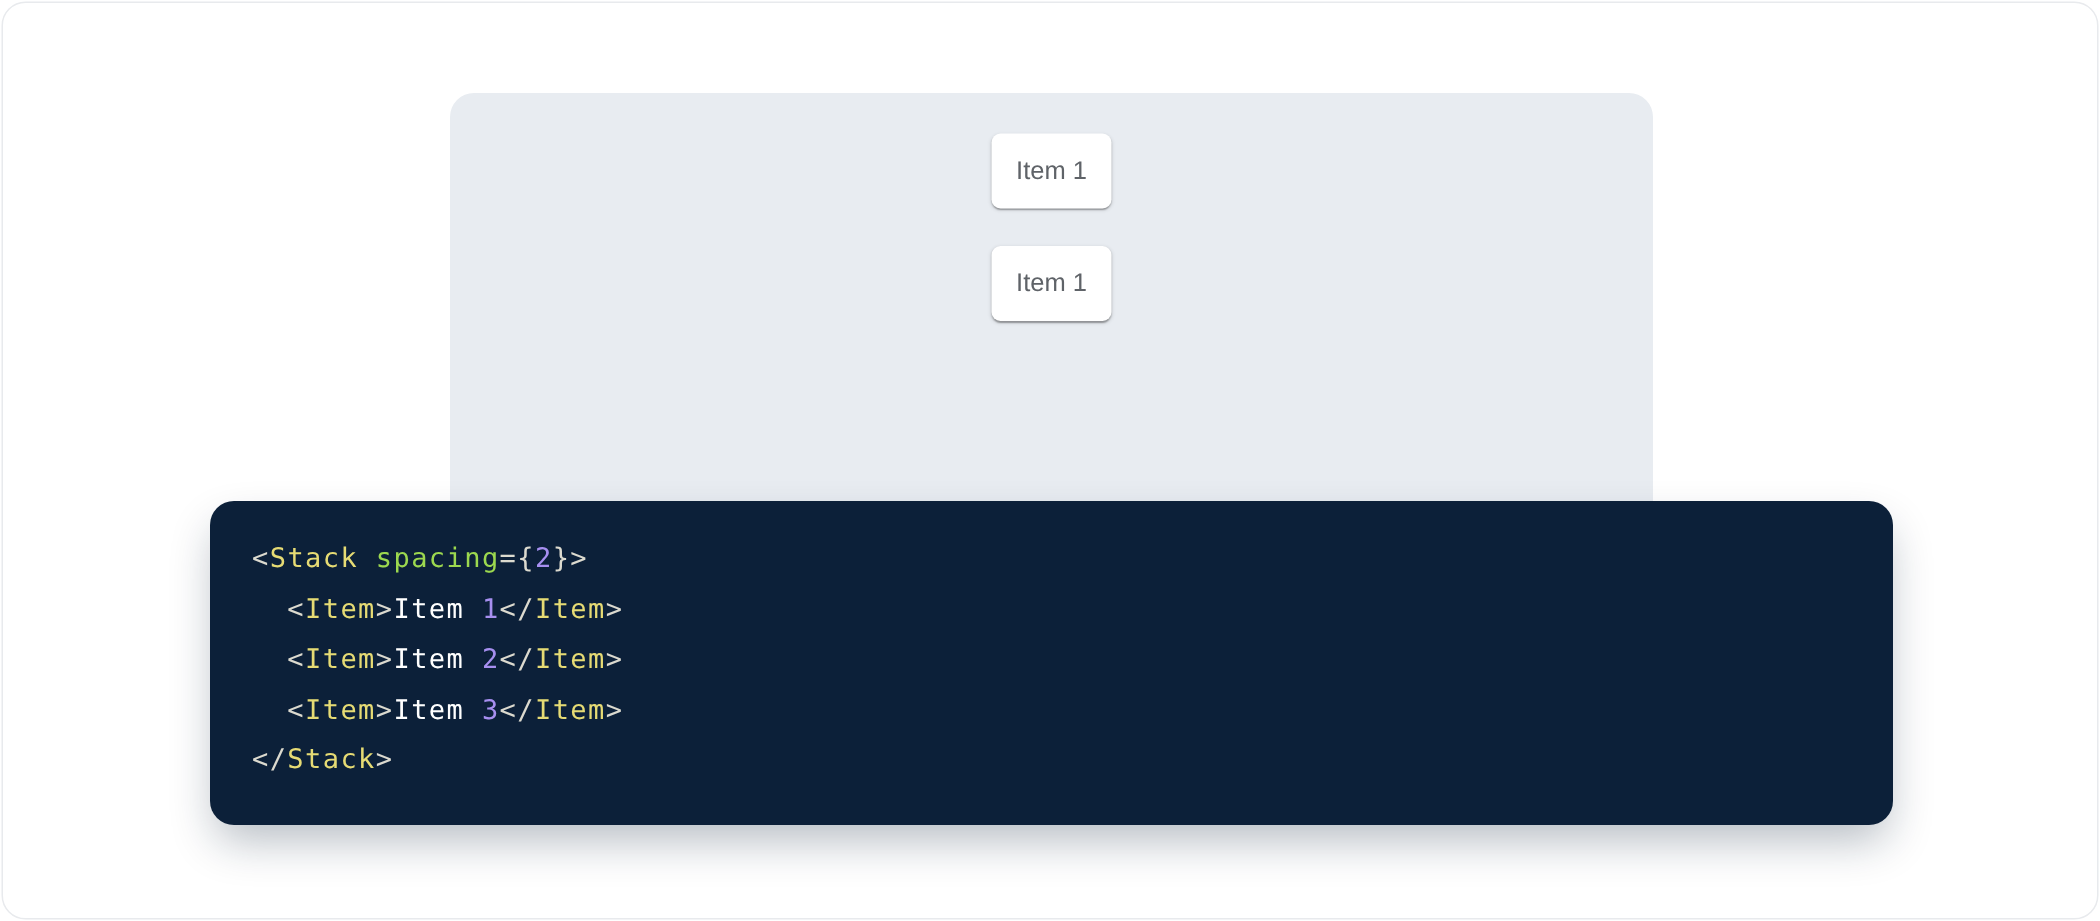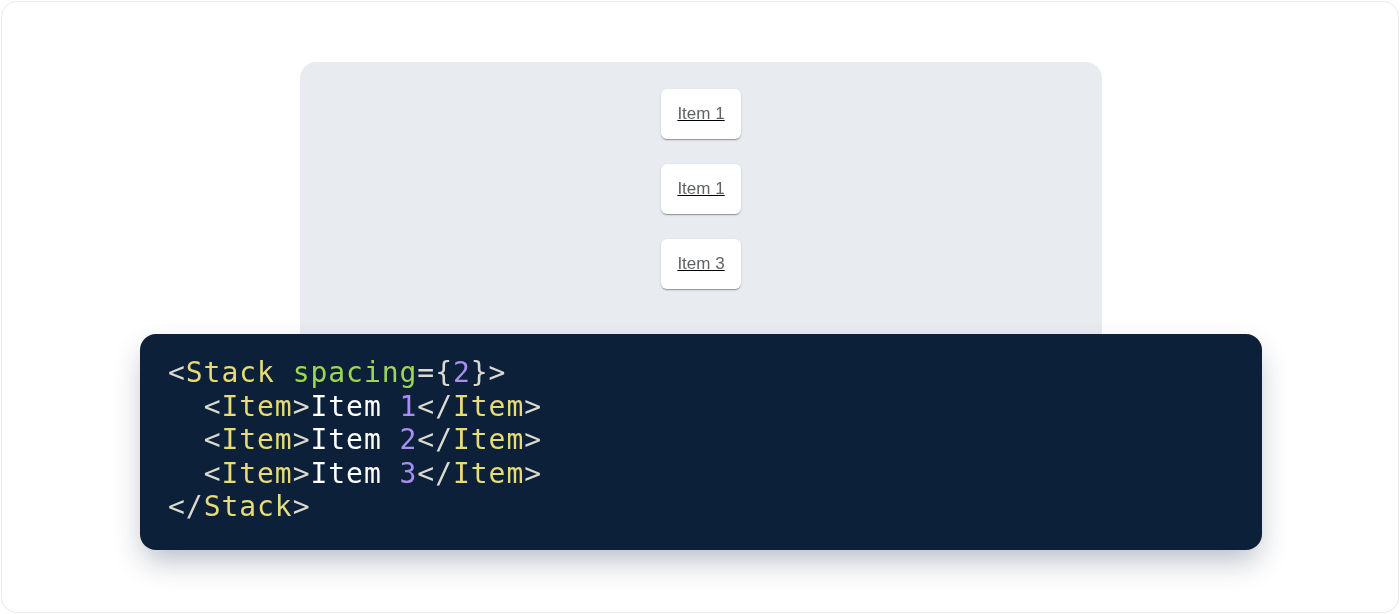--- a/index.html
+++ b/index.html
@@ -22,21 +22,20 @@
   }
 
   .demo-panel {
     position: absolute;
     left: 298px;
     top: 60px;
     width: 802px;
     height: 310px;
     background: var(--panel-background, #e8ecf1);
     border-radius: 16px;
-    text-decoration: underline;
   }
 
   .stack {
     display: flex;
     flex-direction: column;
     align-items: center;
     padding-top: 27px;
     gap: 25px;
   }
 
@@ -63,21 +62,21 @@
     height: 216px;
     background: var(--code-background, #0c2039);
     border-radius: 16px;
     box-shadow: 0 14px 30px -4px rgba(12, 32, 57, 0.30);
   }
 
   .code {
     margin: 0;
     padding: 22px 28px;
     font-family: "DejaVu Sans Mono", monospace;
-    font-size: 28px;
+    font-size: 18px;
     line-height: 33.5px;
     letter-spacing: 0.95px;
   }
 
   .code-line { white-space: pre; }
 
   .tok-punct  { color: var(--token-punct,  #dcdacf); }
   .tok-tag    { color: var(--token-tag,    #e6db74); }
   .tok-attr   { color: var(--token-attr,   #9cd84f); }
   .tok-number { color: var(--token-number, #a78ff0); }
@@ -85,21 +84,20 @@
 </style>
 </head>
 <body>
 
 <div class="page">
 
   <div class="demo-panel">
     <div class="stack">
       <div class="stack-item">Item 1</div>
       <div class="stack-item">Item 1</div>
-      <div class="stack-item">Item 3</div>
     </div>
   </div>
 
   <div class="code-block">
     <pre class="code"><div class="code-line"><span class="tok-punct">&lt;</span><span class="tok-tag">Stack</span><span class="tok-plain"> </span><span class="tok-attr">spacing</span><span class="tok-punct">={</span><span class="tok-number">2</span><span class="tok-punct">}&gt;</span></div><div class="code-line"><span class="tok-plain">  </span><span class="tok-punct">&lt;</span><span class="tok-tag">Item</span><span class="tok-punct">&gt;</span><span class="tok-plain">Item </span><span class="tok-number">1</span><span class="tok-punct">&lt;/</span><span class="tok-tag">Item</span><span class="tok-punct">&gt;</span></div><div class="code-line"><span class="tok-plain">  </span><span class="tok-punct">&lt;</span><span class="tok-tag">Item</span><span class="tok-punct">&gt;</span><span class="tok-plain">Item </span><span class="tok-number">2</span><span class="tok-punct">&lt;/</span><span class="tok-tag">Item</span><span class="tok-punct">&gt;</span></div><div class="code-line"><span class="tok-plain">  </span><span class="tok-punct">&lt;</span><span class="tok-tag">Item</span><span class="tok-punct">&gt;</span><span class="tok-plain">Item </span><span class="tok-number">3</span><span class="tok-punct">&lt;/</span><span class="tok-tag">Item</span><span class="tok-punct">&gt;</span></div><div class="code-line"><span class="tok-punct">&lt;/</span><span class="tok-tag">Stack</span><span class="tok-punct">&gt;</span></div></pre>
   </div>
 
 </div>
 
 </body></html>

